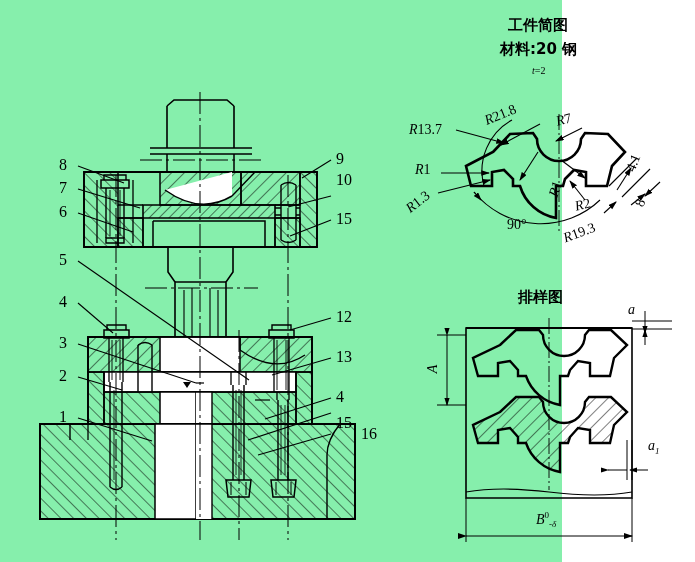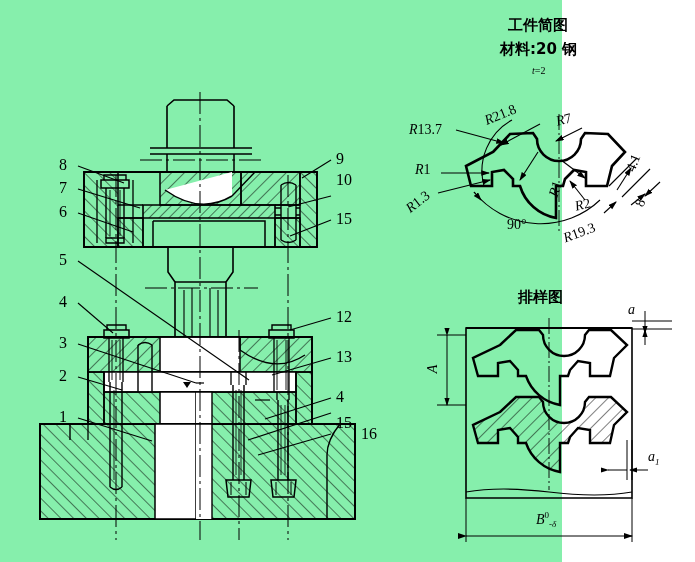--- a/index.html
+++ b/index.html
@@ -353,21 +353,21 @@
 <div class="t dimr" style="left:548px;top:182px;transform:rotate(-72deg);"><span class="ital">R</span>1</div>
 <div class="t dimr" style="left:575px;top:198px;transform:rotate(-13deg);"><span class="ital">R</span>2</div>
 <div class="t dimr" style="left:563px;top:226px;transform:rotate(-20deg);"><span class="ital">R</span>19.3</div>
 <div class="t dimr" style="left:507px;top:218px;">90°</div>
 <div class="t dimr" style="left:625px;top:156px;transform:rotate(-68deg);">4.1</div>
 <div class="t dimr" style="left:637px;top:196px;transform:rotate(-68deg);">8</div>
 
 <div class="t cn" style="left:518px;top:290px;">排样图</div>
 <div class="t dim" style="left:429px;top:362px;transform:rotate(-90deg);">A</div>
 <div class="t dim" style="left:628px;top:303px;">a</div>
-<div class="t dim" style="left:648px;top:450px;font-family:Liberation Serif, serif;"><span>a</span><span class="sub">1</span></div>
+<div class="t dim" style="left:648px;top:439px;font-family:Liberation Serif, serif;"><span>a</span><span class="sub">1</span></div>
 <div class="t dim" style="left:536px;top:511px;text-align:center;"><span>B</span><span class="sup">0</span><span class="sub">-δ</span></div>
 
 <div class="t num" style="left:59px;top:157px;">8</div>
 <div class="t num" style="left:59px;top:180px;">7</div>
 <div class="t num" style="left:59px;top:204px;">6</div>
 <div class="t num" style="left:59px;top:252px;">5</div>
 <div class="t num" style="left:59px;top:294px;">4</div>
 <div class="t num" style="left:59px;top:335px;">3</div>
 <div class="t num" style="left:59px;top:368px;">2</div>
 <div class="t num" style="left:59px;top:409px;">1</div>

